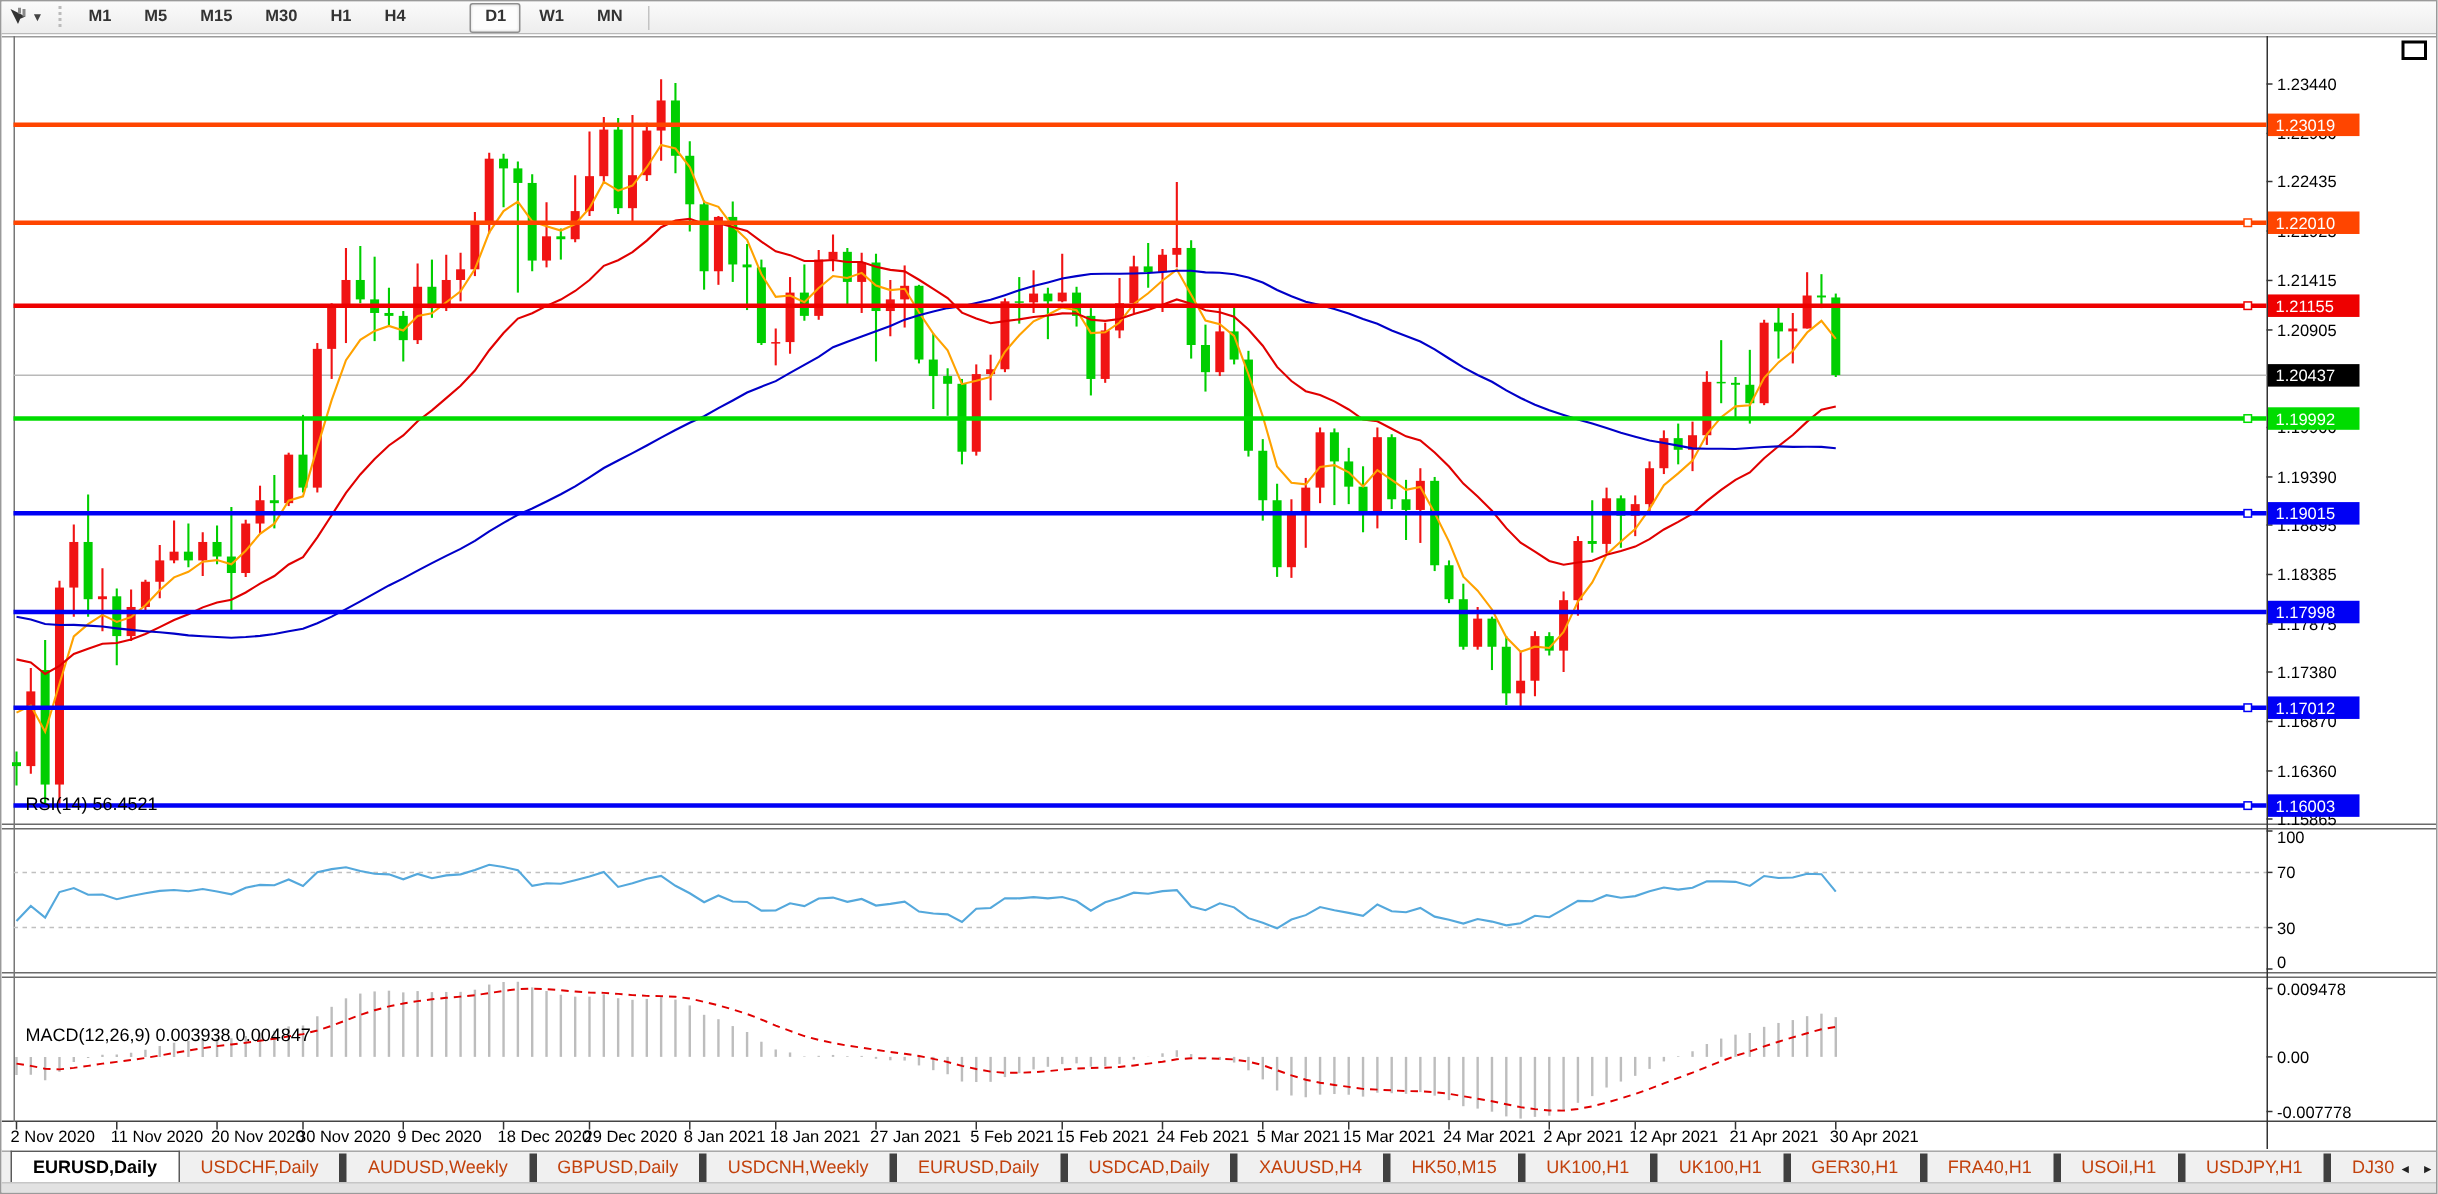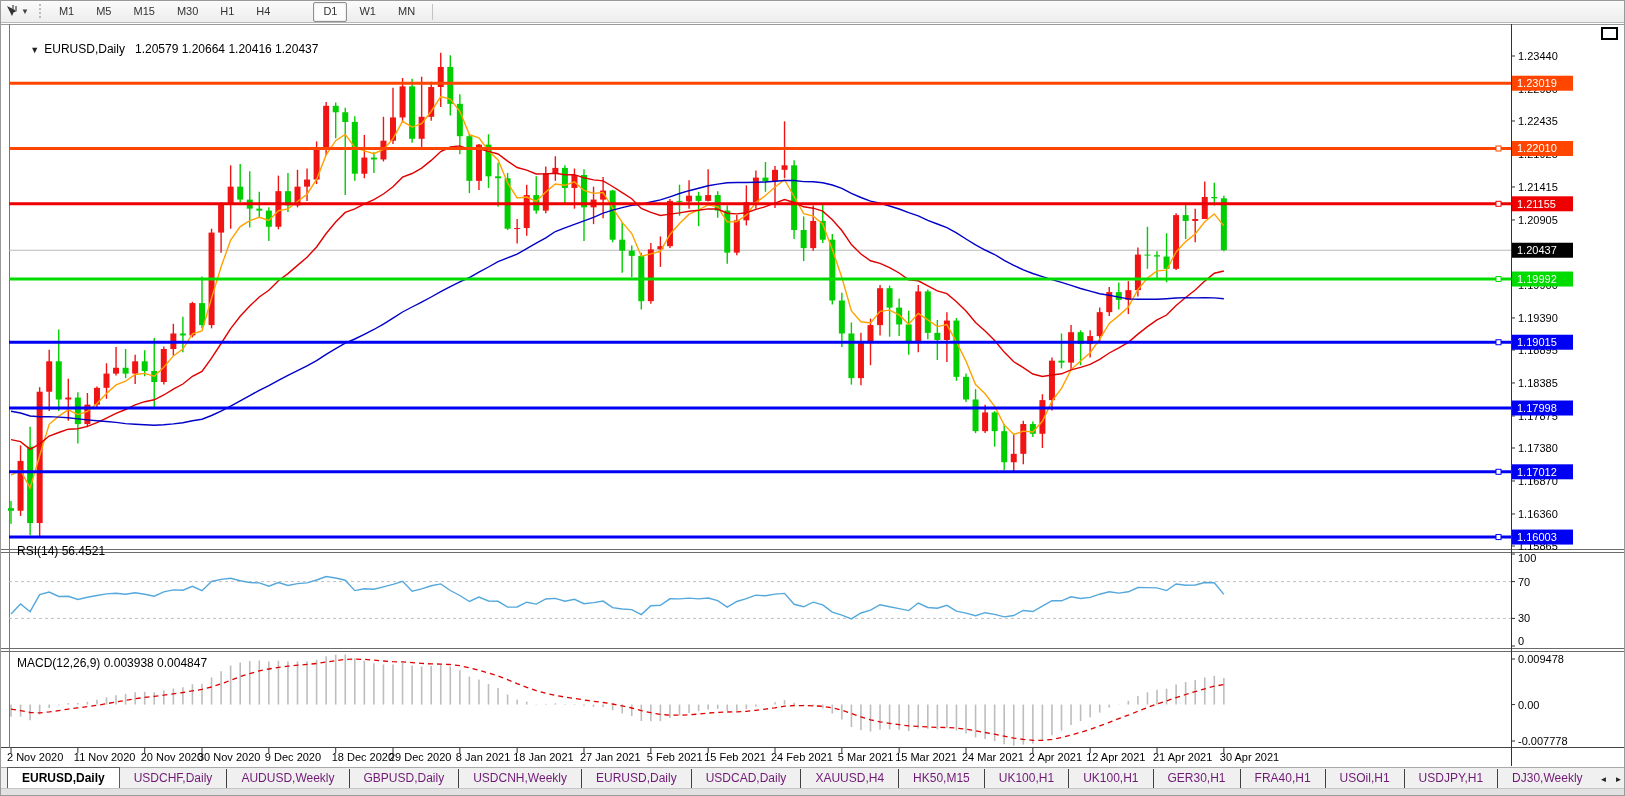--- a/index.html
+++ b/index.html
@@ -10,38 +10,38 @@
   
   #toolbar { position:absolute; left:0; top:0; width:1625px; height:22px;
              background:linear-gradient(#fbfbfb,#ededed); border-bottom:1px solid #b9b9b9;
              display:flex; align-items:center; font-size:11px; color:#222; }
   .tool-icon { width:16px; height:16px; margin-left:3px; display:flex; align-items:center; justify-content:center; }
   .caret { font-size:8px; color:#444; margin:0 4px 0 1px; cursor:default; }
   .grip { width:5px; height:16px; margin:0 5px;
           background:repeating-linear-gradient(#bbb 0 2px, transparent 2px 4px);
           background-size:2px 100%; background-repeat:no-repeat; background-position:center; }
   .tf-btn { padding:2px 9px 3px 9px; margin:0 1px; border:1px solid transparent; border-radius:2px;
-            color:#333; cursor:default; line-height:13px; }
+            color:#333; cursor:default; line-height:13px;font-weight:bold; }
   .tf-btn.active { background:#fdfdfd; border:1px solid #8f8f8f; box-shadow:inset 0 0 2px #cfcfcf;margin-left:32px; }
   .toolbar-sep { width:1px; height:16px; background:#c3c3c3; margin:0 6px; }
   
   .pane-label { position:absolute; font-size:12px; color:#000; z-index:5; white-space:pre; }
   #chart-title { left:16px; top:27px; }
   #chart-title .dd { font-size:9px; color:#222; margin-right:5px; }
   #chart-title .sym { margin-right:10px; }
   #restore-box { position:absolute; right:6px; top:26px; width:17px; height:13px;
                  background:#fff; border:2px solid #000; z-index:6; }
   
   #chart-svg { position:absolute; left:0; top:0; z-index:1; }
   
   #tabbar { position:absolute; left:0; top:766px; width:1625px; height:21px;
             background:#f0f0f0; border-top:1px solid #a8a8a8; display:flex; align-items:flex-end; }
   #tabs { display:flex; overflow:hidden; width:calc(100% - 30px); height:21px; align-items:flex-end; }
-  .tab { font-size:12px; color:#701a75; padding:2px 14px 3px 14px; white-space:nowrap;
-         border-right:1px solid #404040; height:19px; line-height:15px; }
+  .tab { font-size:12px; color:#c2410c; padding:2px 14px 3px 14px; white-space:nowrap;
+         border-right:5px solid #404040; height:19px; line-height:15px; }
   .tab.active { background:#ffffff; color:#000; border:1px solid #5a5a5a; border-bottom:none;
                 height:21px; margin-left:6px; font-weight:bold; padding-top:3px; }
   .tab-scroll { width:15px; height:17px; font-size:8px; color:#222; display:flex;
                 align-items:center; justify-content:center; }
   #bottom-strip { position:absolute; left:0; top:787px; width:1625px; height:9px;
                   background:#e2e2e2; border-top:1px solid #c6c6c6; }
 </style>
 </head>
 <body>
 
@@ -626,25 +626,22 @@
         <text x="1027.85" y="760" font-size="11" fill="#000">2 Apr 2021</text>
         <line x1="1089.15" y1="747" x2="1089.15" y2="752" stroke="#333"></line>
         <text x="1085.15" y="760" font-size="11" fill="#000">12 Apr 2021</text>
         <line x1="1156" y1="747" x2="1156" y2="752" stroke="#333"></line>
         <text x="1152" y="760" font-size="11" fill="#000">21 Apr 2021</text>
         <line x1="1222.8500000000001" y1="747" x2="1222.8500000000001" y2="752" stroke="#333"></line>
         <text x="1218.8500000000001" y="760" font-size="11" fill="#000">30 Apr 2021</text>
       </g>
     </svg>
 
-  <div class="pane-label" id="chart-title">
-    <span class="dd">▼</span><span class="sym">EURUSD,Daily</span><span>1.20579 1.20664 1.20416 1.20437</span>
-  </div>
-  <div class="pane-label" id="rsi-label" style="left:16px; top:543px;">RSI(14) 56.4521</div>
-  <div class="pane-label" id="macd-label" style="left:16px; top:655px;">MACD(12,26,9) 0.003938 0.004847</div>
+  <div class="pane-label" id="rsi-label" style="left:16px; top:528px;">RSI(14) 56.4521</div>
+  <div class="pane-label" id="macd-label" style="left:16px; top:682px;">MACD(12,26,9) 0.003938 0.004847</div>
 
   <div id="restore-box"></div>
 
   <div id="tabbar">
     <div id="tabs">
         <span class="tab active">EURUSD,Daily</span>
         <span class="tab">USDCHF,Daily</span>
         <span class="tab">AUDUSD,Weekly</span>
         <span class="tab">GBPUSD,Daily</span>
         <span class="tab">USDCNH,Weekly</span>

